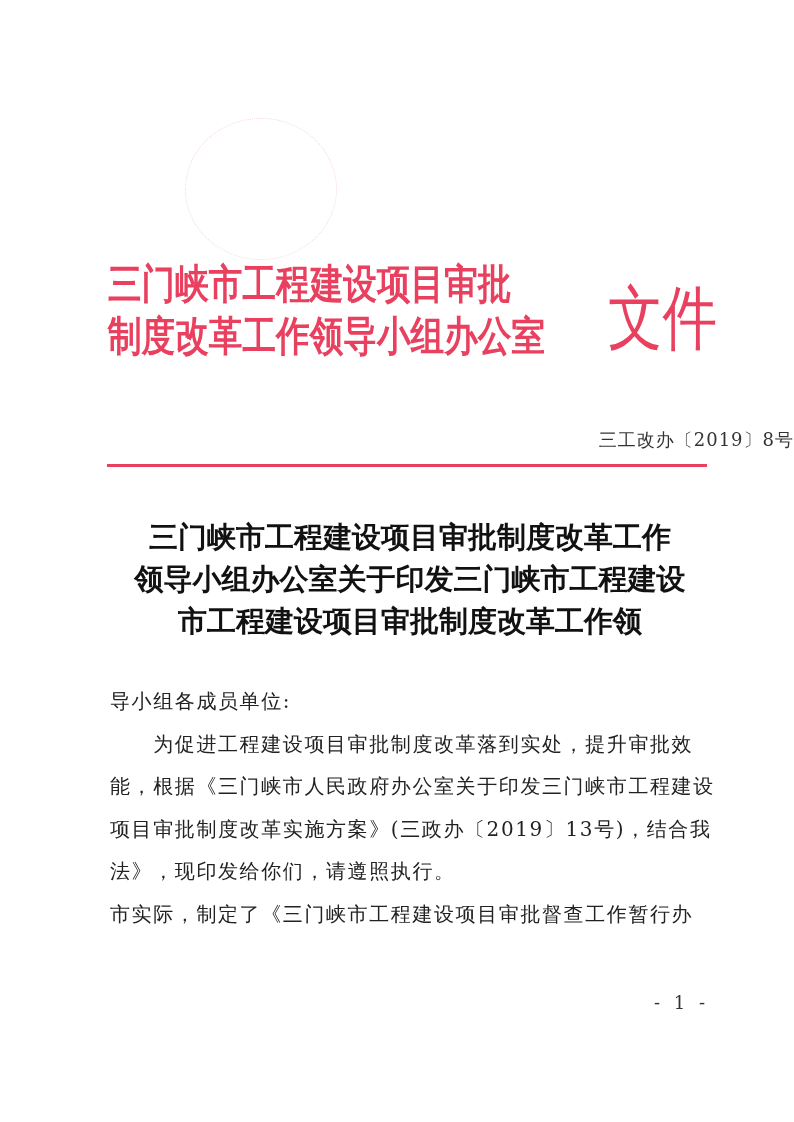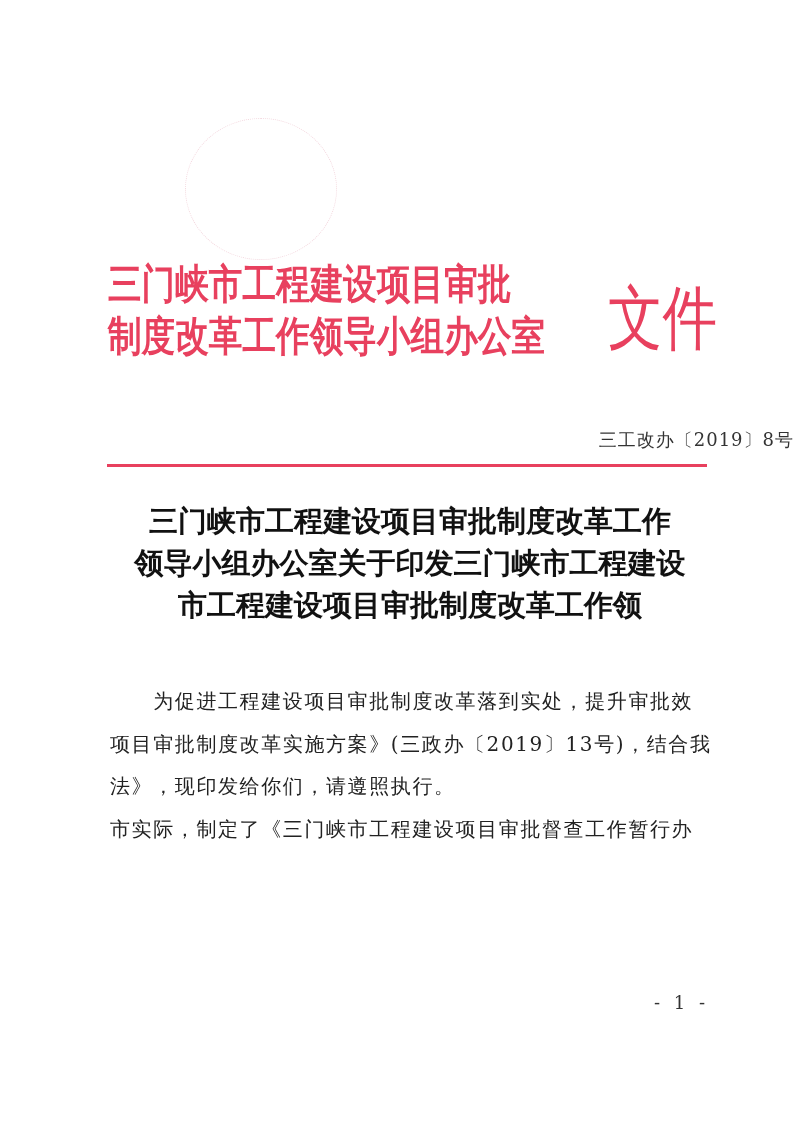--- a/index.html
+++ b/index.html
@@ -6,21 +6,21 @@
   body { width:794px; height:1122px; position:relative; overflow:hidden; font-family:"DejaVu Serif", "Liberation Serif", serif; color:#222; }
   .page { position:absolute; left:0; top:0; width:794px; height:1122px; background:#ffffff;padding-left:18px; }
   .stamp-ghost { position:absolute; left:185px; top:118px; width:150px; height:140px; border-radius:50%; border:1px dotted rgba(230,170,185,0.45); }
   .header-block { position:absolute; left:108px; top:258px; width:610px; height:110px; }
   .header-line { position:absolute; left:0; font-family:"DejaVu Sans", "Liberation Sans", sans-serif; font-weight:bold; color:#e8405e; font-size:41px; letter-spacing:0px; line-height:52px; white-space:nowrap; transform:scaleX(0.82); transform-origin:left center; }
   .header-line.l1 { top:0; }
   .header-line.l2 { top:52px; }
   .header-suffix { position:absolute; left:500px; top:20px; font-family:"DejaVu Sans", "Liberation Sans", sans-serif; color:#e8405e; font-size:70px; line-height:80px; white-space:nowrap; transform:scaleX(0.78); transform-origin:left center; }
   .doc-number { position:absolute; left:0; width:794px; top:428px; text-align:right; font-size:18px; color:#333; letter-spacing:1px; }
   .red-rule { position:absolute; left:107px; top:464px; width:600px; height:3px; background:#e8405e; }
-  .title { position:absolute; left:100px; width:620px; top:500px; text-align:center; font-family:"DejaVu Serif", "Liberation Serif", serif; font-weight:bold; font-size:29px; line-height:42px; color:#111; }
+  .title { position:absolute; left:100px; width:620px; top:516px; text-align:center; font-family:"DejaVu Serif", "Liberation Serif", serif; font-weight:bold; font-size:29px; line-height:42px; color:#111; }
   .title div { white-space:nowrap; }
   .body-text { position:absolute; left:110px; width:600px; top:680px; font-size:20px; line-height:42.5px; color:#222; letter-spacing:1.6px; }
   .body-text .line { white-space:nowrap; }
   .page-number { position:absolute; left:654px; top:992px; font-size:18px; color:#333; letter-spacing:4px; }
 </style>
 </head>
 <body>
 
 <div class="page">
   <div class="stamp-ghost"></div>
@@ -34,20 +34,22 @@
   <div class="doc-number">三工改办〔2019〕8号</div>
   <div class="red-rule"></div>
 
   <div class="title">
     <div>三门峡市工程建设项目审批制度改革工作</div>
     <div>领导小组办公室关于印发三门峡市工程建设</div>
     <div>市工程建设项目审批制度改革工作领</div>
   </div>
 
   <div class="body-text">
+    <div class="line">导小组各成员单位:</div>
     <div class="line">　　为促进工程建设项目审批制度改革落到实处，提升审批效</div>
+    <div class="line">能，根据《三门峡市人民政府办公室关于印发三门峡市工程建设</div>
     <div class="line">项目审批制度改革实施方案》(三政办〔2019〕13号)，结合我</div>
     <div class="line">法》，现印发给你们，请遵照执行。</div>
     <div class="line">市实际，制定了《三门峡市工程建设项目审批督查工作暂行办</div>
   </div>
 
   <div class="page-number">- 1 -</div>
 </div>
 
 </body></html>

